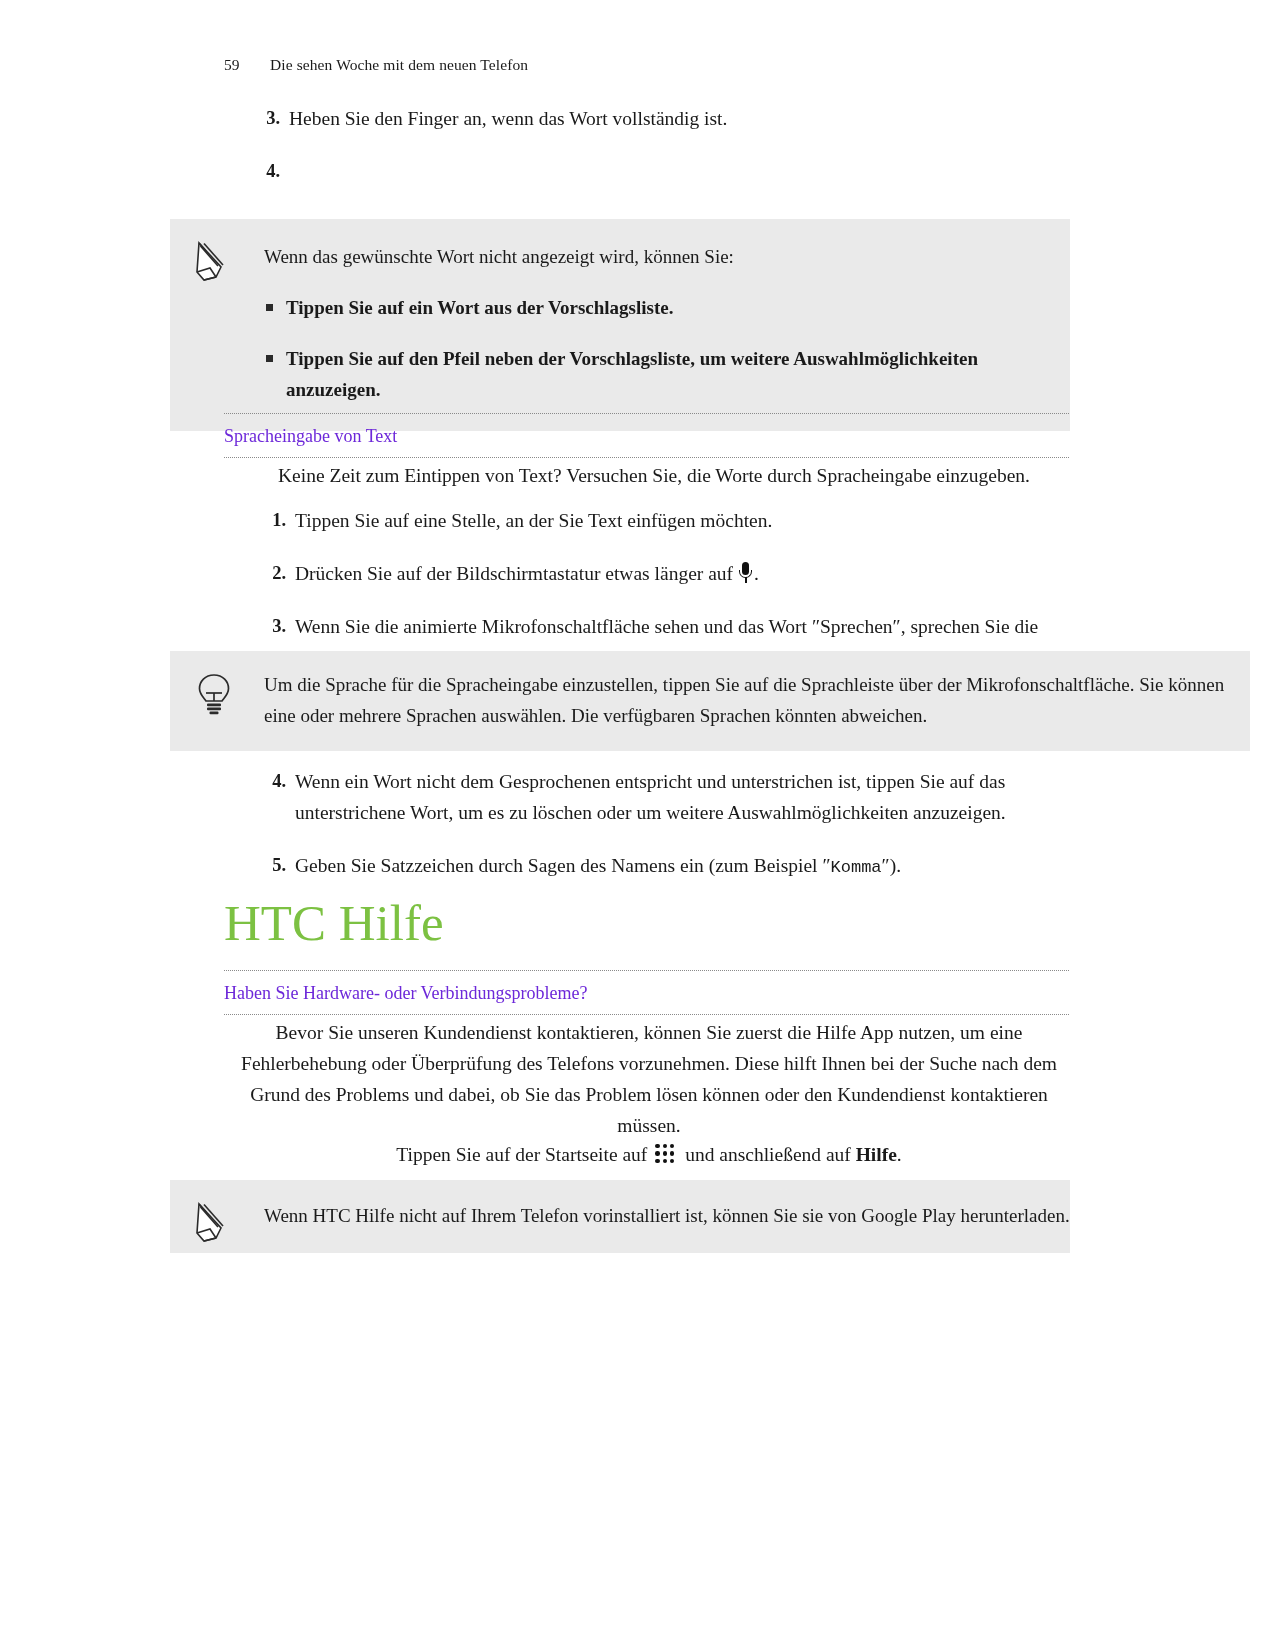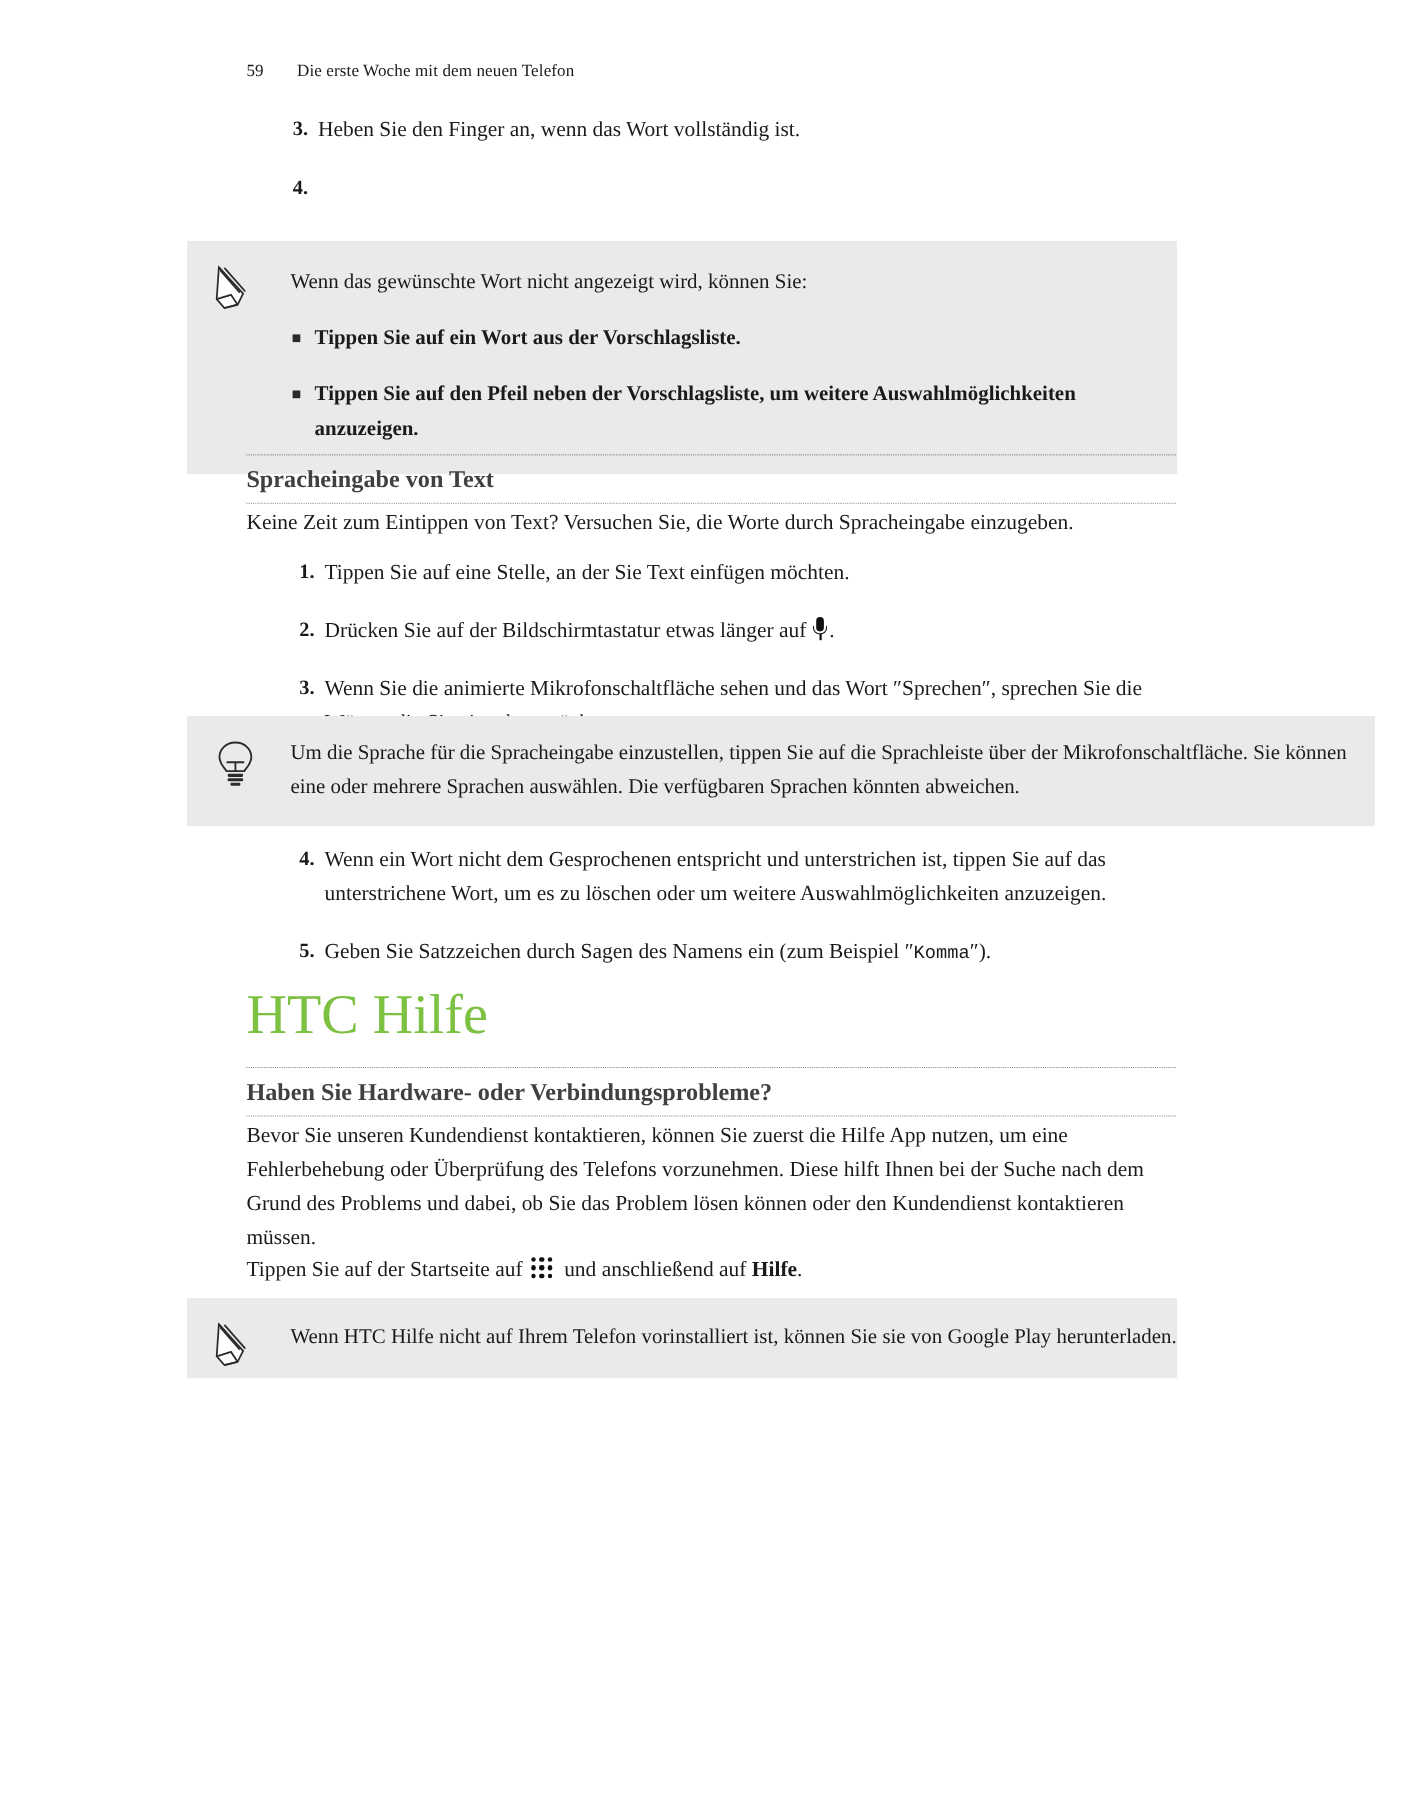--- a/index.html
+++ b/index.html
@@ -100,39 +100,40 @@
     position: absolute;
     left: 2px;
     top: 12px;
     width: 7px;
     height: 7px;
     background: #2a2a2a;
   }
 
   
   .h2-green {
-    color: #404040;
-    font-size: 22px;
-    font-weight: bold;
+    color: #6d28d9;
+    font-size: 18px;
+    font-weight: normal;
     border-top: 1px dotted #8a8a8a;
     border-bottom: 1px dotted #8a8a8a;
     padding: 7px 0 6px 0;
     line-height: 30px;
     box-sizing: border-box;
   }
   .h1-green {
     color: #7cc142;
     font-size: 51px;
     font-weight: normal;
     line-height: 50px;
   }
   .para {
     font-size: 19.5px;
     line-height: 31px;
     color: #1a1a1a;
+    text-align: center;
   }
   .para p { margin: 0; }
 
   b, .bold { font-weight: bold; }
   .mono {
     font-family: "Liberation Mono", "DejaVu Sans Mono", monospace;
     font-size: 17px;
     text-align: right;
   }
 
@@ -193,21 +194,21 @@
   .pencil { width: 42px; height: 46px; }
   
   .bulb { width: 40px; height: 48px; }
 </style>
 </head>
 <body>
 
 <div class="page">
 
   <div class="run-head">
-    <span class="pg">59</span><span>Die erste Woche mit dem neuen Telefon</span>
+    <span class="pg">59</span><span>Die sehen Woche mit dem neuen Telefon</span>
   </div>
 
   <ul class="olist" style="position:absolute; left:224px; top:103px; width:845px;">
     <li class="oitem">
       <span class="num">3.</span>
       <span>Heben Sie den Finger an, wenn das Wort vollständig ist.</span>
     </li>
     <li class="oitem">
       <span class="num">4.</span>
     </li>

